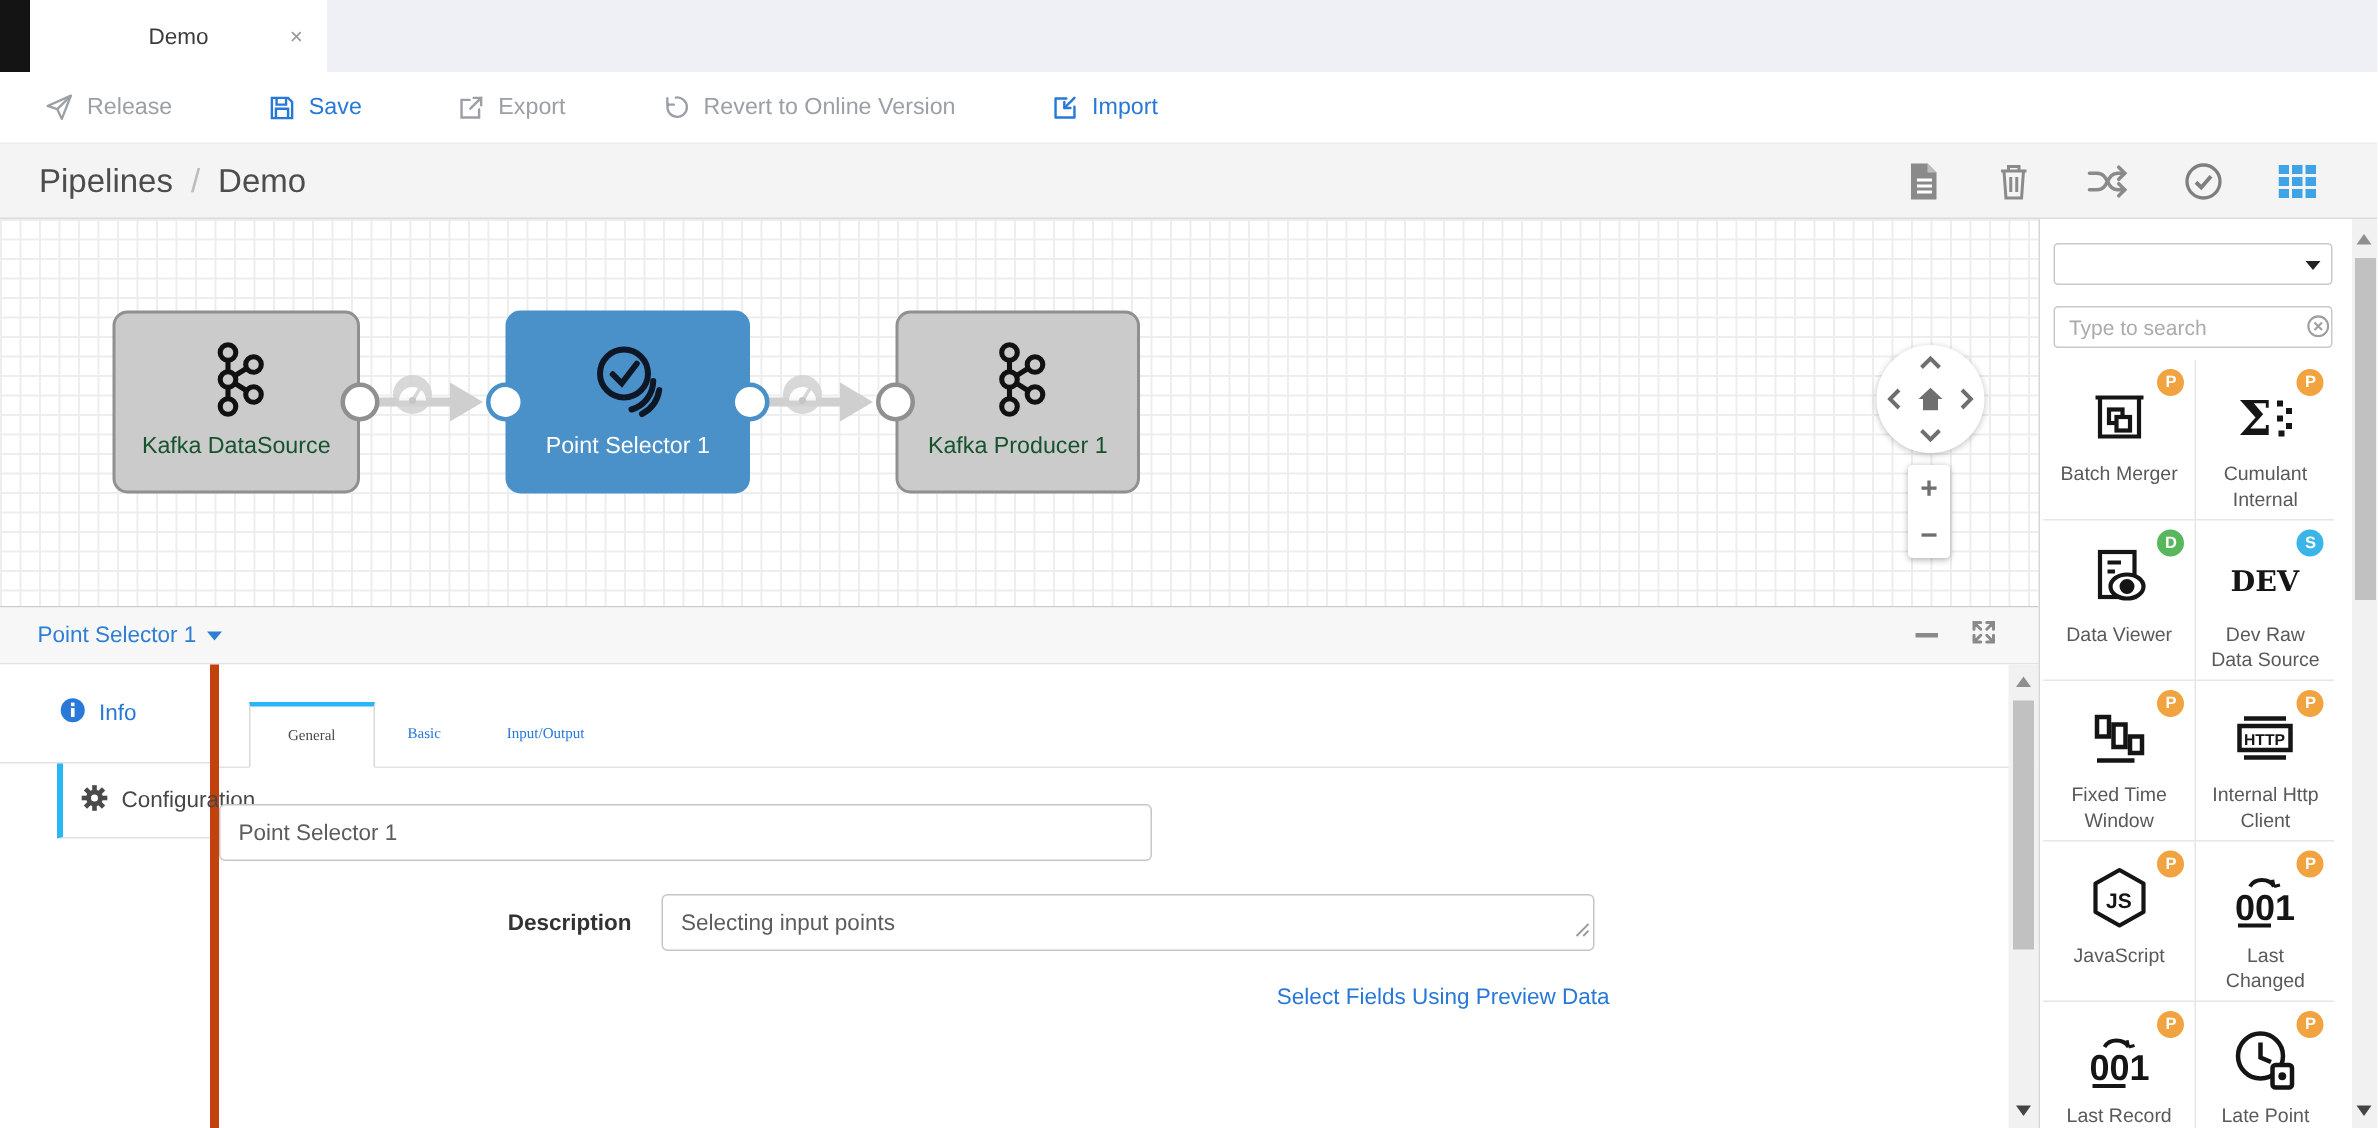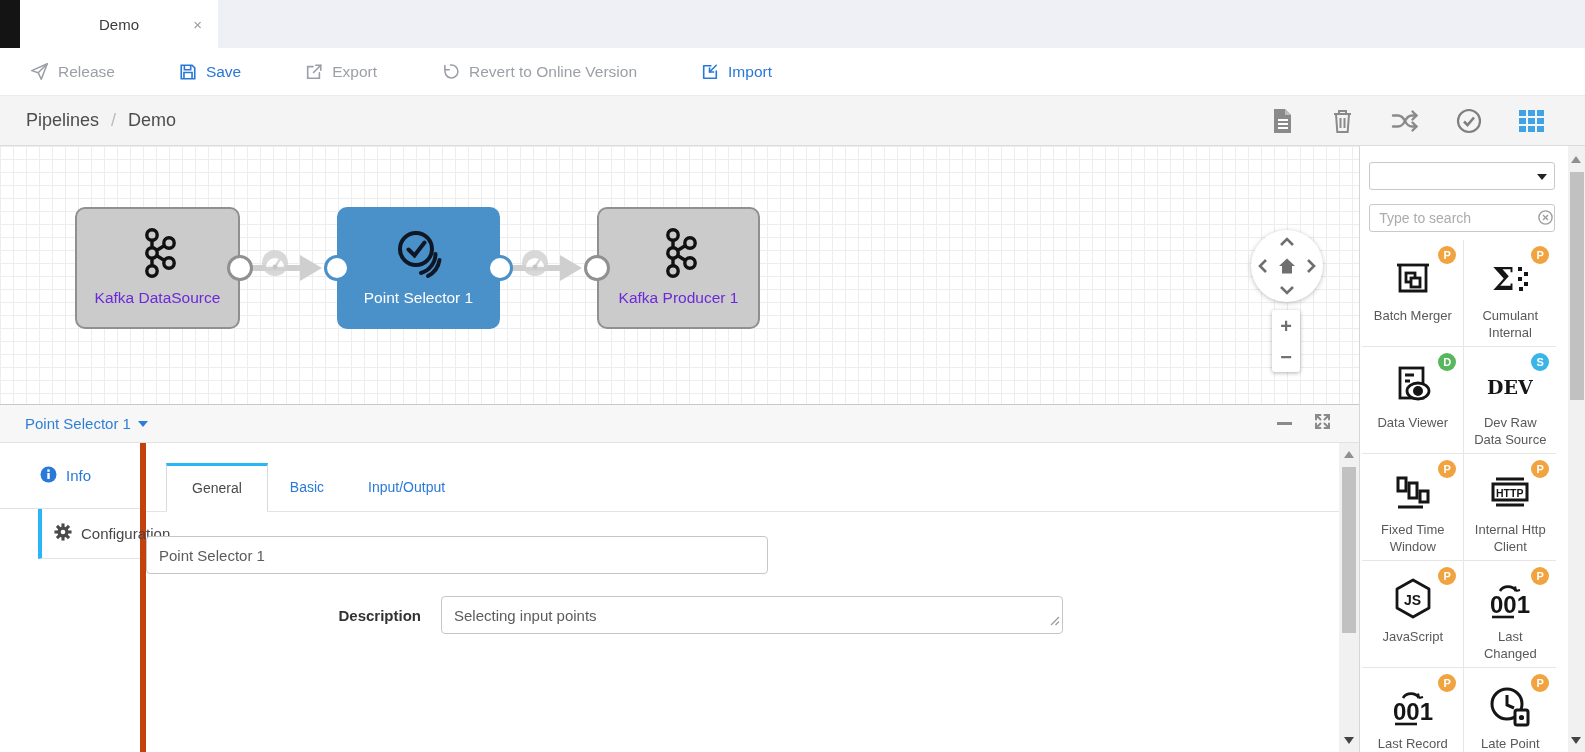--- a/index.html
+++ b/index.html
@@ -17,39 +17,39 @@
   .toolbar { height:48px; background:#fff; display:flex; align-items:center;
     padding-left:30px; gap:64px; border-bottom:1px solid #ececec; }
   .tbtn { display:flex; align-items:center; gap:9px; font-size:15.5px; cursor:pointer; }
   .tbtn.gray { color:#9b9fa6; }
   .tbtn.blue { color:#2878d8; }
   .tbtn svg { display:block; }
 
   
   .crumbbar { height:50px; background:#f4f4f4; border-bottom:1px solid #dcdcdc;
     display:flex; align-items:center; padding:0 40px 0 26px; }
-  .crumbs { display:flex; align-items:center; gap:12px; font-size:18px; color:#4d4d4d; }
+  .crumbs { display:flex; align-items:center; gap:12px; font-size:22px; color:#4d4d4d; }
   .crumbs .sep { color:#bcbcbc; }
   .crumb-actions { margin-left:auto; display:flex; align-items:center; gap:37px; }
   .cbtn { cursor:pointer; display:flex; }
 
   
   .main { display:flex; height:606px; }
   .left { width:1373px; display:flex; flex-direction:column; }
 
   
   .canvas { position:relative; height:258px; background:#fff;
     background-image:linear-gradient(#ededed 1px, transparent 1px),
                      linear-gradient(90deg,#ededed 1px, transparent 1px);
     background-size:13px 13px; overflow:hidden; }
   .node { position:absolute; top:61px; width:165px; height:122px; border-radius:10px;
     display:flex; flex-direction:column; align-items:center; cursor:pointer; }
   .node .nicon { margin-top:14px; height:62px; display:flex; align-items:center; }
   .node .nlabel { font-size:15.5px; margin-top:4px; }
-  .node.gray { background:#cbcbcb; border:2px solid #909090; color:#6d28d9; }
+  .node.gray { background:#cbcbcb; border:2px solid #909090; color:#14532d; }
   .node.blue { border:2px solid #4a90c9; color:#fff; }
   .port { position:absolute; width:26px; height:26px; border-radius:50%; background:#fff; }
   .port.g { border:3px solid #909090; }
   .port.b { border:3px solid #4a90c9; }
   .connline { position:absolute; top:119px; height:6px; background:#cfcfcf; }
   .connhead { position:absolute; top:109px; width:0; height:0;
     border-top:13px solid transparent; border-bottom:13px solid transparent;
     border-left:22px solid #cfcfcf; }
   .gauge { position:absolute; top:102px; opacity:.85; }
 
@@ -75,21 +75,21 @@
   .pbody { position:relative; flex:1; background:#fff; display:flex; }
 
   .sidenav { width:146px; border-right:6px solid #c2410c; }
   .snav-item { display:flex; align-items:center; gap:9px; font-size:15px; cursor:pointer; }
   .snav-info { height:66px; padding-left:40px; color:#2979d9; border-bottom:1px solid #e2e2e2; }
   .snav-config { height:50px; margin-left:38px; padding-left:12px; color:#474747;
     border-left:4px solid #29b6f6; border-bottom:1px solid #e2e2e2; }
 
   .pcontent { flex:1; padding-top:16px; }
   .tabsrow { display:flex; align-items:flex-end; padding-left:20px; border-bottom:1px solid #e3e3e3; height:53px; }
-  .ftab { font-size:14px; cursor:pointer; }
+  .ftab { font-size:10px; cursor:pointer;font-family:Liberation Serif, serif; }
   .ftab.active { background:#fff; border:1px solid #d9d9d9; border-top:3px solid #29b6f6;
     border-bottom:1px solid #fff; margin-bottom:-1px; color:#4a4a4a;
     padding:14px 25px 15px 25px; }
   .ftab.link { color:#2979d9; padding:14px 22px 16px 22px; }
 
   .form { padding-top:24px; }
   .frow { display:flex; align-items:center; margin-bottom:22px; }
   .flabel { width:295px; text-align:right; padding-right:20px; font-size:15px;
     font-weight:bold; color:#333; display:flex; justify-content:flex-end; align-items:center; gap:7px; }
   .fbox { position:relative; width:622px; }
@@ -406,20 +406,23 @@
             </div>
             <div class="frow">
               <span class="flabel">Description</span>
               <span class="fbox">
                 <input class="finput" value="Selecting input points" style="">
                 <span class="grip"><svg width="10" height="10" viewBox="0 0 10 10" stroke="#9a9a9a" stroke-width="1.2">
                       <path d="M9 1 L1 9 M9 5.5 L5.5 9"></path>
                     </svg></span>
               </span>
             </div>
+            <div class="linkrow">
+              <span class="plink">Select Fields Using Preview Data</span>
+            </div>
           </div>
         </div>
 
         <div class="vscroll panel-scroll">
           <span class="tri up" style="top:8px;"></span>
           <span class="thumb" style="top:24px; height:166px;"></span>
           <span class="tri down" style="bottom:8px;"></span>
         </div>
       </div>
     </div>

